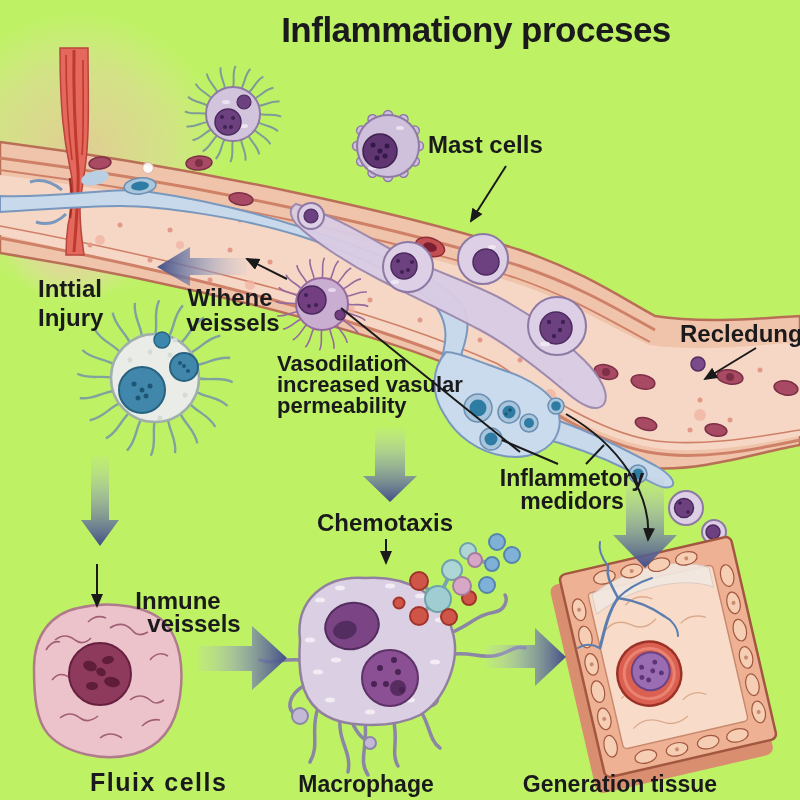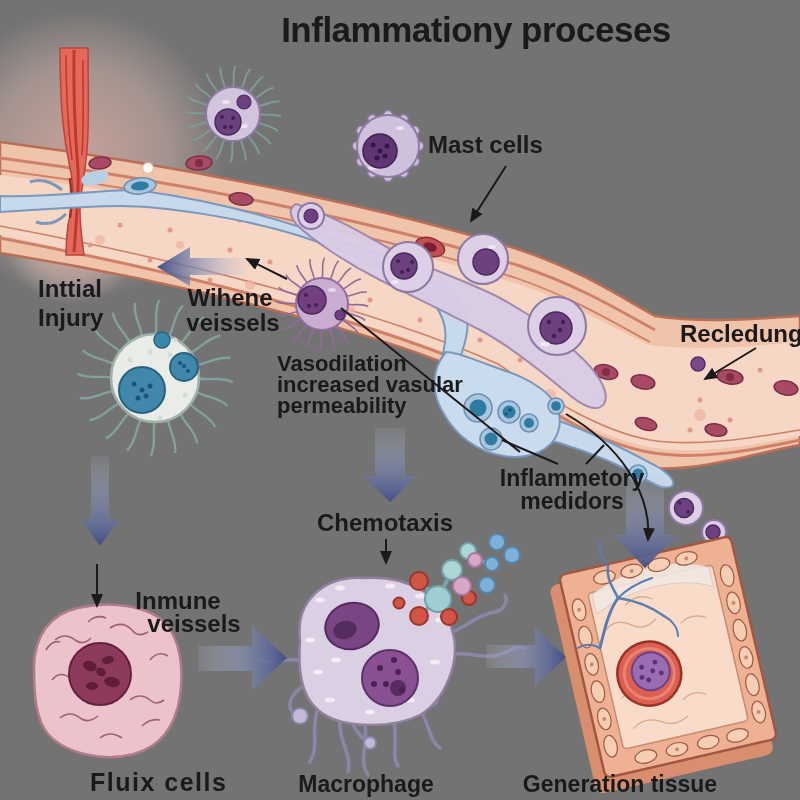--- a/index.html
+++ b/index.html
@@ -1,16 +1,16 @@
 <!DOCTYPE html>
 <html><head>
 <meta charset="utf-8">
 <style>
   html,body{margin:0;padding:0;background:#ffffff;}
-  .canvas{width:800px;height:800px;background:#737373;position:relative;overflow:hidden;
+  .canvas{width:800px;height:800px;background:#bef264;position:relative;overflow:hidden;
           font-family:"Liberation Sans",sans-serif;}
   svg{display:block;}
   text{fill:#1a1a1c;font-family:"Liberation Sans",sans-serif;font-weight:bold;font-size:24px;}
   .title{font-size:35px;font-weight:bold;letter-spacing:-0.5px;}
   .lbl-sm{font-size:22px;}
   .lbl-md{font-size:23px;}
   .lbl-wide{letter-spacing:1.5px;font-size:25px;}
 </style>
 </head>
 <body>

